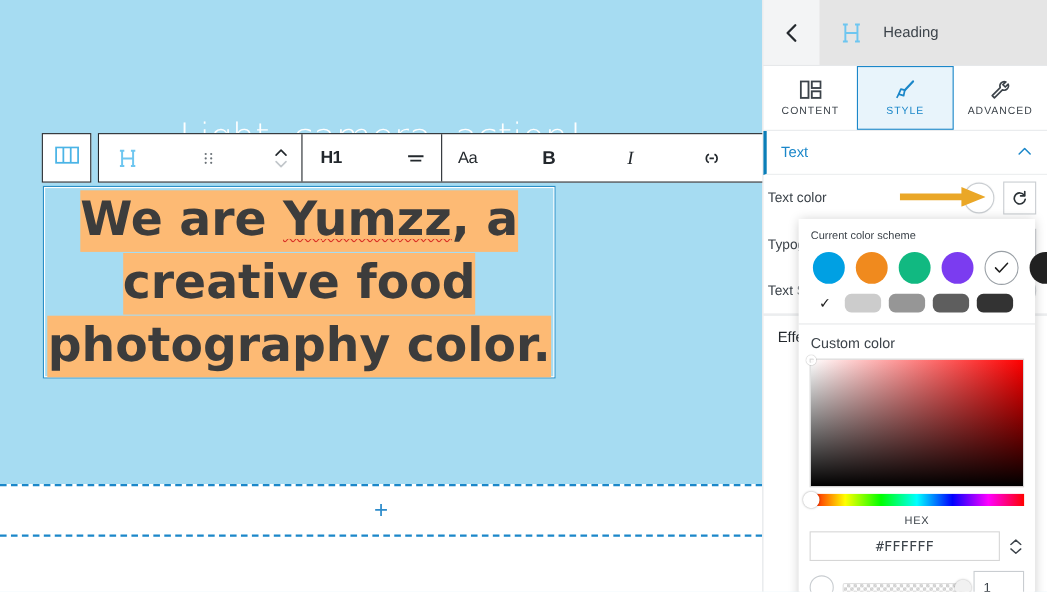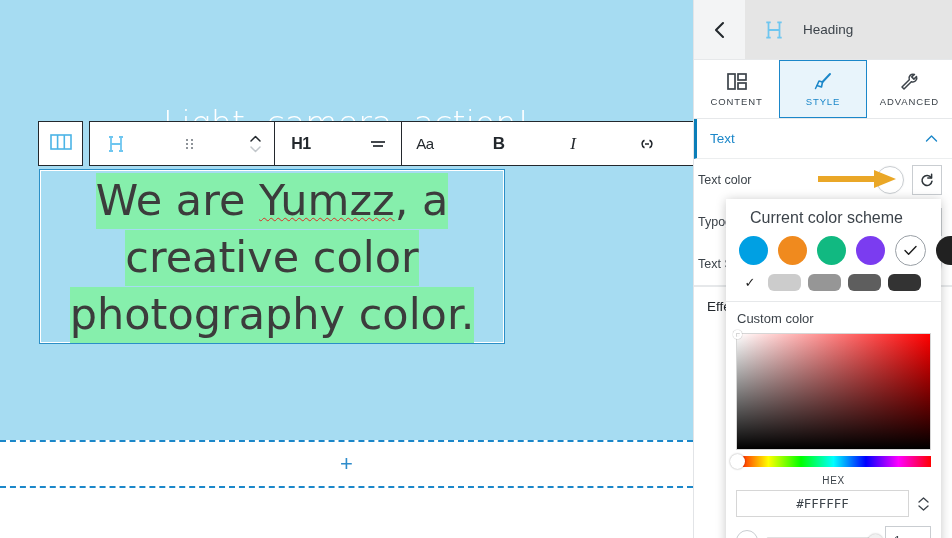--- a/index.html
+++ b/index.html
@@ -47,24 +47,25 @@
     position:absolute;left:39px;top:172px;width:466px;
     text-align:center;
     font-family:"DejaVu Sans", sans-serif;
     font-size:43px;
     line-height:57px;
     font-weight:400;
     color:#3c3c3c;
     letter-spacing:0px;
   }
   .heading-text span.sel{
-    background:#86efac;
+    background:#fdba74;
     box-decoration-break:clone;
     -webkit-box-decoration-break:clone;
     padding:2px 0 4px 0;
+    font-weight:bold;
   }
   .misspell{
     text-decoration:underline;
     text-decoration-style:wavy;
     text-decoration-color:#d93025;
     text-decoration-thickness:1px;
     text-underline-offset:2px;
   }
 
   
@@ -212,21 +213,21 @@
 
   
   .popover{
     position:absolute;left:726px;top:199px;width:215px;
     background:#ffffff;
     box-shadow:0 1px 10px rgba(0,0,0,0.22);
     z-index:50;
     box-sizing:border-box;
     padding:10px 0 0 0;
   }
-  .pop-label{font-size:16px;color:#3c434a;padding:0 11px 8px 24px;}
+  .pop-label{font-size:10px;color:#3c434a;padding:0 11px 8px 11px;}
   .scheme-row{
     display:flex;align-items:center;gap:10px;padding:0 11px 8px 13px;
   }
   .cdot{width:29px;height:29px;border-radius:50%;cursor:pointer;flex:none;}
   .cdot.selected{
     background:#ffffff !important;border:1px solid #9aa0a6;
     display:flex;align-items:center;justify-content:center;
   }
   .tint-row{
     display:flex;align-items:center;gap:7px;padding:0 11px 10px 13px;
@@ -308,21 +309,21 @@
   <div class="canvas">
 
     <div class="hero">
       <div class="hero-sub">Light, camera, action!</div>
     </div>
 
     <div class="heading-block"></div>
 
     <div class="heading-text">
       <span class="sel"><span>We are </span><span class="misspell">Yumzz</span><span>, a</span></span><br>
-      <span class="sel">creative color</span><br>
+      <span class="sel">creative food</span><br>
       <span class="sel">photography color.</span>
     </div>
 
     <div class="toolbar-wrap">
 
       <div class="tb-standalone">
         <span>
           <svg width="22" height="16" viewBox="0 0 22 16">
             <rect x="1" y="1" width="20" height="14" fill="none" stroke="#4bb4e6" stroke-width="1.6"></rect>
             <line x1="7.6" y1="1" x2="7.6" y2="15" stroke="#4bb4e6" stroke-width="1.6"></line>

